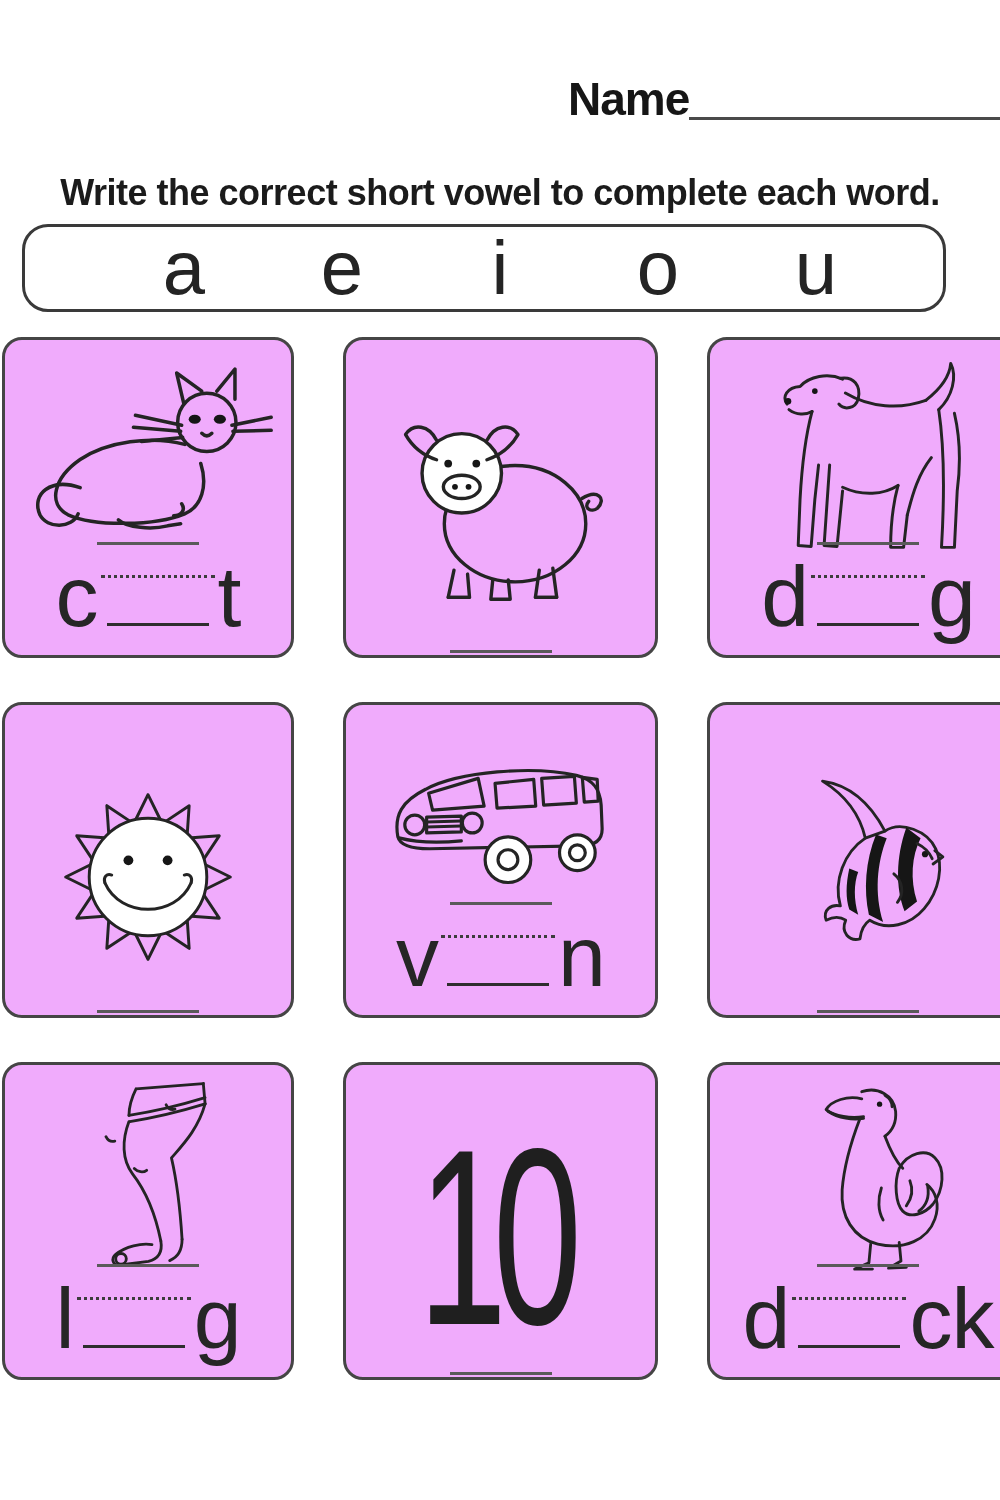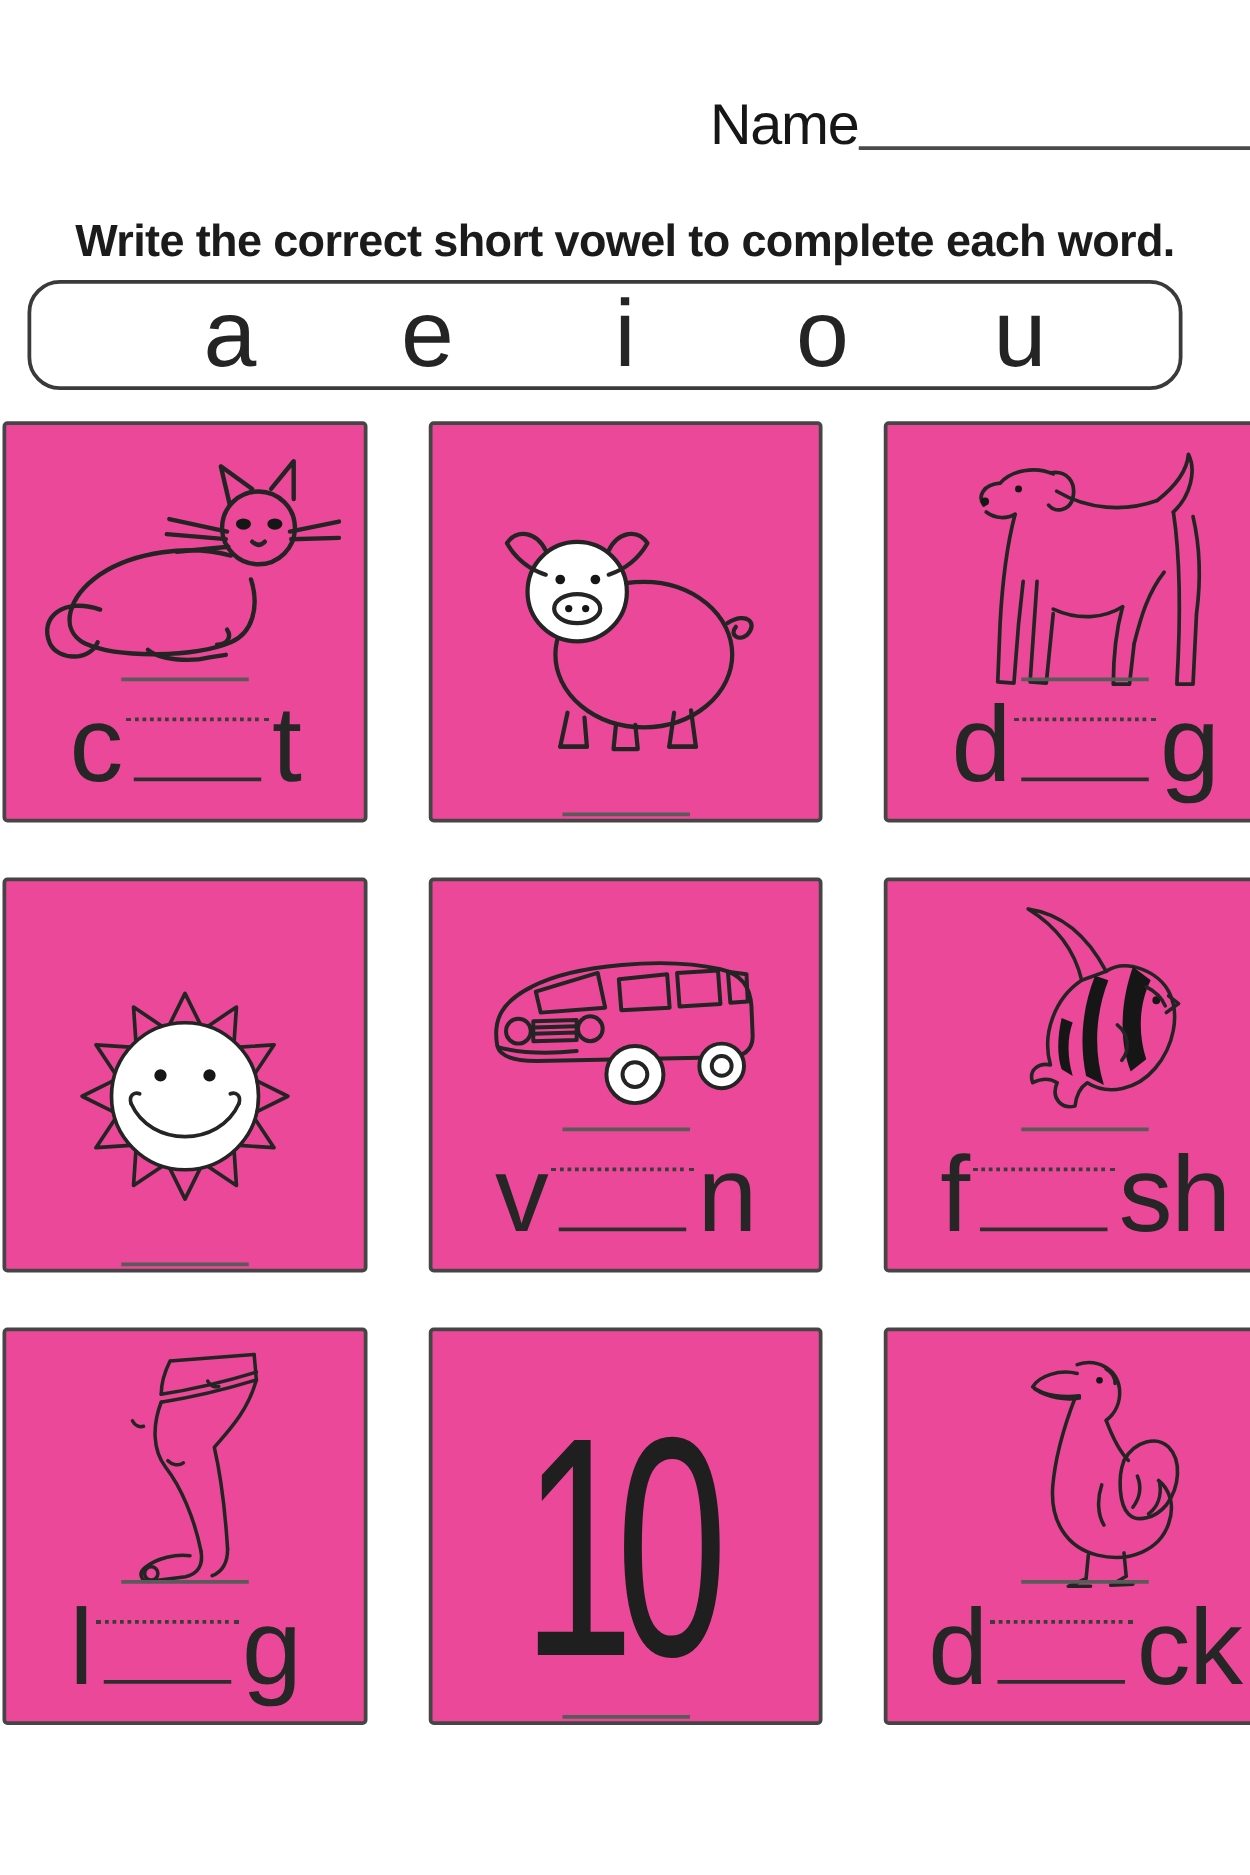--- a/index.html
+++ b/index.html
@@ -10,21 +10,21 @@
     overflow:hidden;
     font-family:"Liberation Sans", sans-serif;
     color:#1e1e1e;
   }
   
   .name-row{
     position:absolute;top:76px;left:568px;right:0;
     display:flex;align-items:flex-end;
   }
   .name-label{
-    font-size:46px;font-weight:400;color:#161616;
+    font-size:46px;font-weight:700;color:#161616;
     line-height:1;padding-bottom:2px;letter-spacing:-1px;
   }
   .name-line{flex:1;height:0;border-bottom:3.5px solid #4a4a4a;margin-bottom:4px;}
   
   .instruction{
     position:absolute;top:172px;left:0;width:1000px;
     text-align:center;font-size:36px;font-weight:700;color:#1b1b1b;
     letter-spacing:-.5px;
   }
   
@@ -41,22 +41,22 @@
   
   .grid{
     position:absolute;left:2px;top:337px;
     display:grid;
     grid-template-columns:292px 315px 322px;
     grid-template-rows:321px 316px 318px;
     column-gap:49px;row-gap:44px;
   }
   .cell{
     box-sizing:border-box;
-    border:3.5px solid #454545;border-radius:4px;
-    background:#ec4899;
+    border:3.5px solid #454545;border-radius:20px;
+    background:#f0abfc;
     display:flex;flex-direction:column;align-items:center;
     overflow:visible;
   }
   .pic{
     flex:1;min-height:0;width:100%;
     display:flex;align-items:center;justify-content:center;
     overflow:visible;
     margin-top:42px;
   }
   .shortline{
@@ -220,21 +220,20 @@
           <path class="ink" d="M94,68 C82,98 80,130 86,158 L102,166 C92,134 95,100 106,72 Z"></path>
           <path class="ink" d="M128,60 C116,94 116,128 126,154 L140,143 C132,118 134,92 144,72 Z"></path>
           <path class="ink" d="M64,106 C60,124 60,140 64,152 L74,158 C69,141 69,123 74,110 Z"></path>
           <circle class="ink" cx="149" cy="90" r="3.5"></circle>
           <path d="M140,78 C148,82 154,88 157,95"></path>
           <path d="M160,86 L169,93 L158,101"></path>
           <path d="M114,112 C124,120 126,134 118,144"></path>
         </svg>
       </div>
       <div class="shortline"></div>
-      <div class="word"><span class="ltr">f</span><span class="blank"></span><span class="ltr">sh</span></div>
     </div>
 
     <div class="cell">
       <div class="pic">
         <svg width="152" height="208" viewBox="0 0 155 235" class="art" style="stroke-width:3.2">
           <path d="M64,10 L140,4 M64,10 C58,22 56,32 56,40"></path>
           <path d="M56,40 C82,36 116,28 142,20"></path>
           <path d="M57,47 C82,43 116,35 142,27"></path>
           <path d="M140,4 L142,27"></path>
           <path d="M56,47 C48,68 48,90 60,106 C74,124 86,152 92,182"></path>

